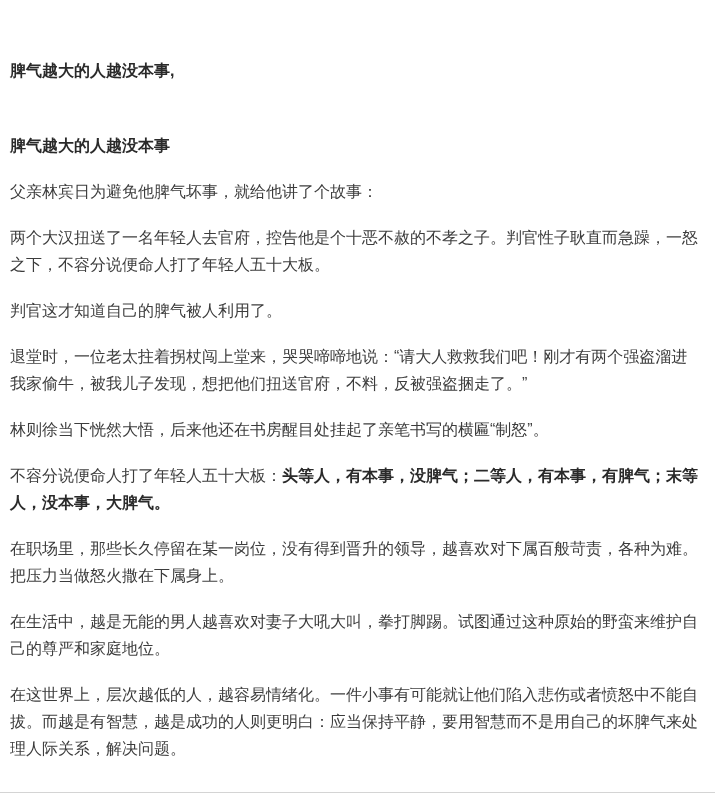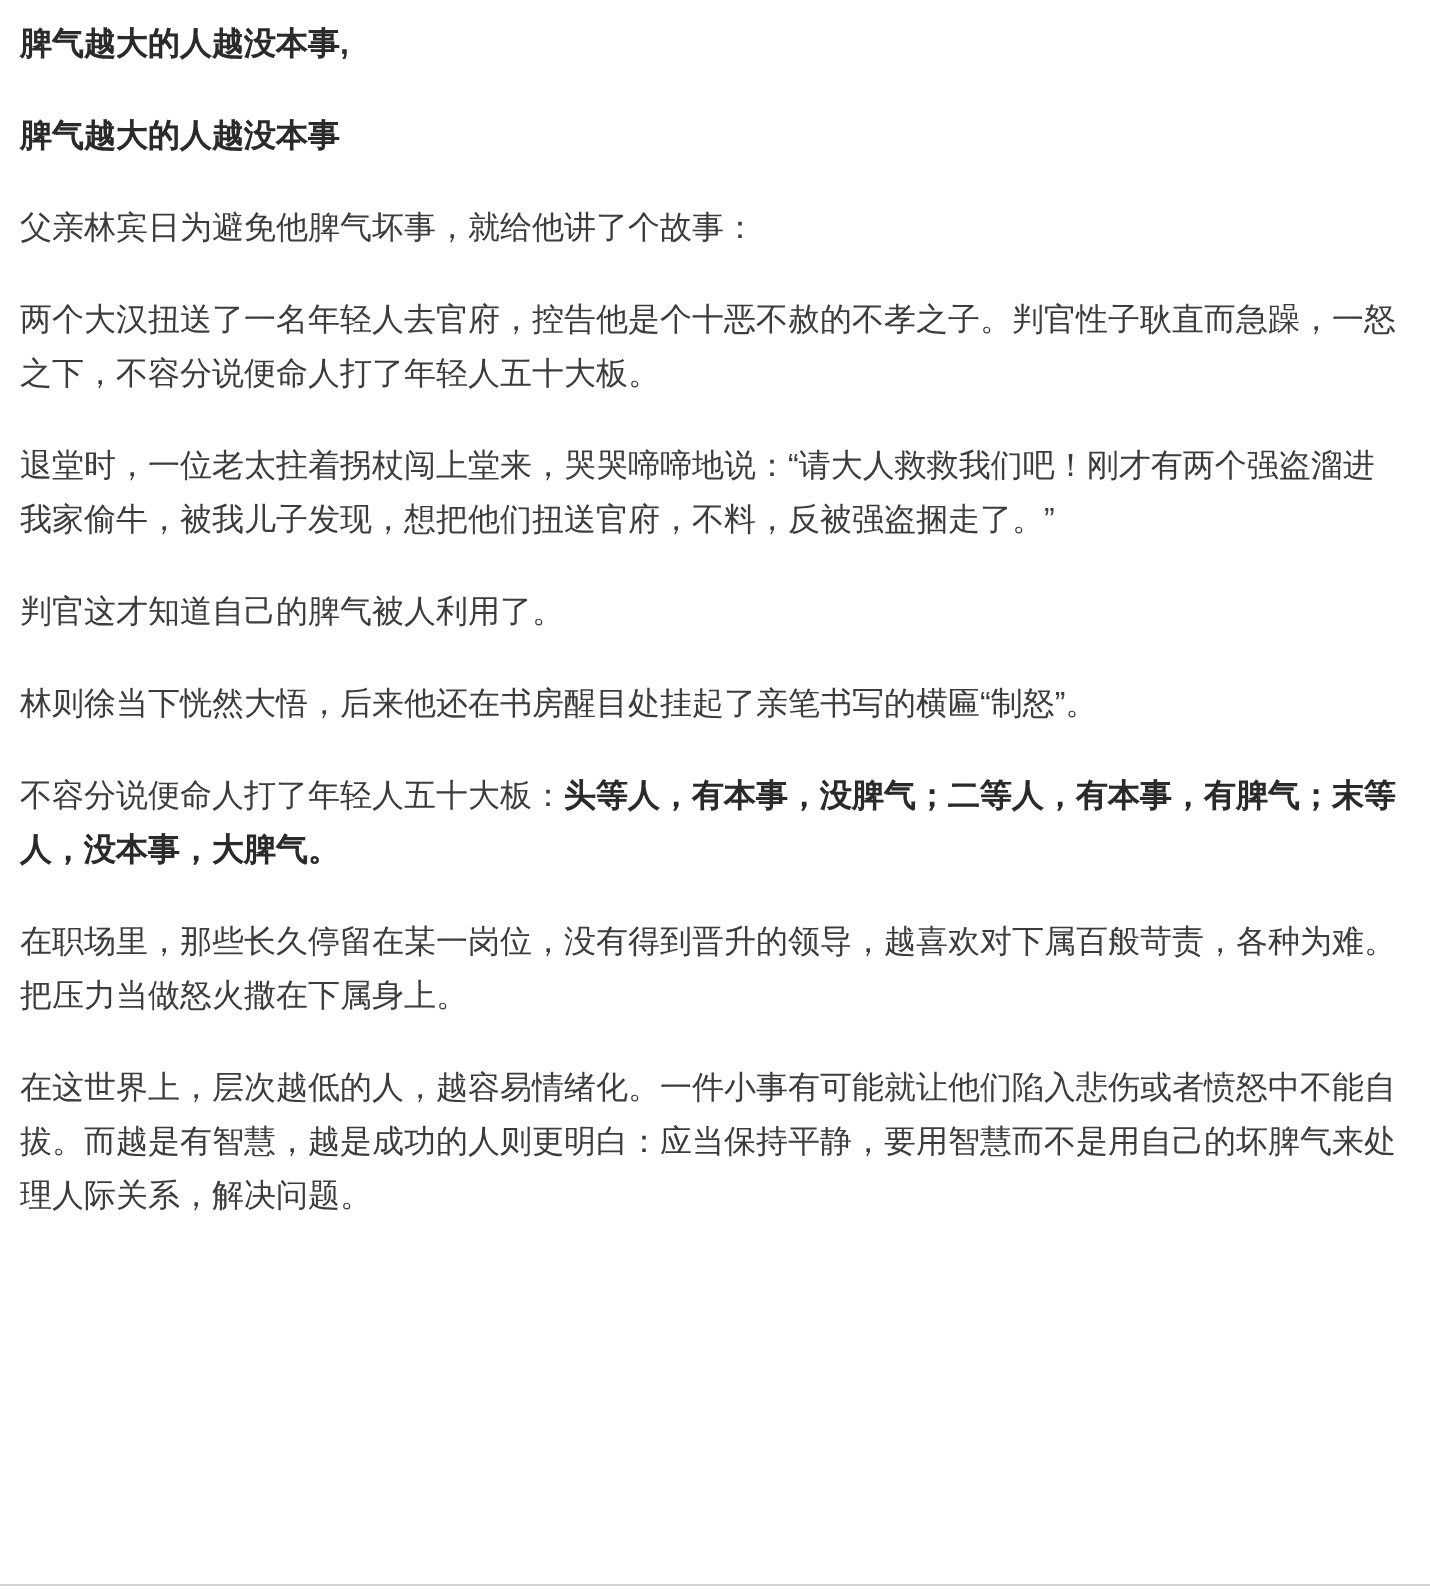--- a/index.html
+++ b/index.html
@@ -24,20 +24,21 @@
     font-size: 16px;
     line-height: 27px;
     color: #3c3c3c;
     letter-spacing: 0px;
     text-align: left;
     word-break: break-all;
   }
   p.heading {
     font-weight: bold;
     color: #1c1c1c;
+    margin-top: 48px;
   }
   .bold {
     font-weight: bold;
     color: #2a2a2a;
   }
   .divider {
     position: absolute;
     left: 0;
     bottom: 2px;
     width: 715px;
@@ -46,21 +47,22 @@
   }
 </style>
 </head>
 <body>
 
 <article class="article">
     <p class="line heading"><span class="bold">脾气越大的人越没本事,</span></p>
     <p class="line heading"><span class="bold">脾气越大的人越没本事</span></p>
     <p class="line"><span>父亲林宾日为避免他脾气坏事，就给他讲了个故事：</span></p>
     <p class="line"><span>两个大汉扭送了一名年轻人去官府，控告他是个十恶不赦的不孝之子。判官性子耿直而急躁，一怒之下，不容分说便命人打了年轻人五十大板。</span></p>
+    <p class="line"><span>判官这才知道自己的脾气被人利用了。</span></p>
     <p class="line"><span>退堂时，一位老太拄着拐杖闯上堂来，哭哭啼啼地说：“请大人救救我们吧！刚才有两个强盗溜进我家偷牛，被我儿子发现，想把他们扭送官府，不料，反被强盗捆走了。”</span></p>
-    <p class="line"><span>判官这才知道自己的脾气被人利用了。</span></p>
     <p class="line"><span>林则徐当下恍然大悟，后来他还在书房醒目处挂起了亲笔书写的横匾“制怒”。</span></p>
     <p class="line"><span>不容分说便命人打了年轻人五十大板：</span><span class="bold">头等人，有本事，没脾气；二等人，有本事，有脾气；末等人，没本事，大脾气。</span></p>
     <p class="line"><span>在职场里，那些长久停留在某一岗位，没有得到晋升的领导，越喜欢对下属百般苛责，各种为难。把压力当做怒火撒在下属身上。</span></p>
+    <p class="line"><span>在生活中，越是无能的男人越喜欢对妻子大吼大叫，拳打脚踢。试图通过这种原始的野蛮来维护自己的尊严和家庭地位。</span></p>
     <p class="line"><span>在这世界上，层次越低的人，越容易情绪化。一件小事有可能就让他们陷入悲伤或者愤怒中不能自拔。而越是有智慧，越是成功的人则更明白：应当保持平静，要用智慧而不是用自己的坏脾气来处理人际关系，解决问题。</span></p>
   </article>
 
 <div class="divider"></div>
 
 </body></html>

